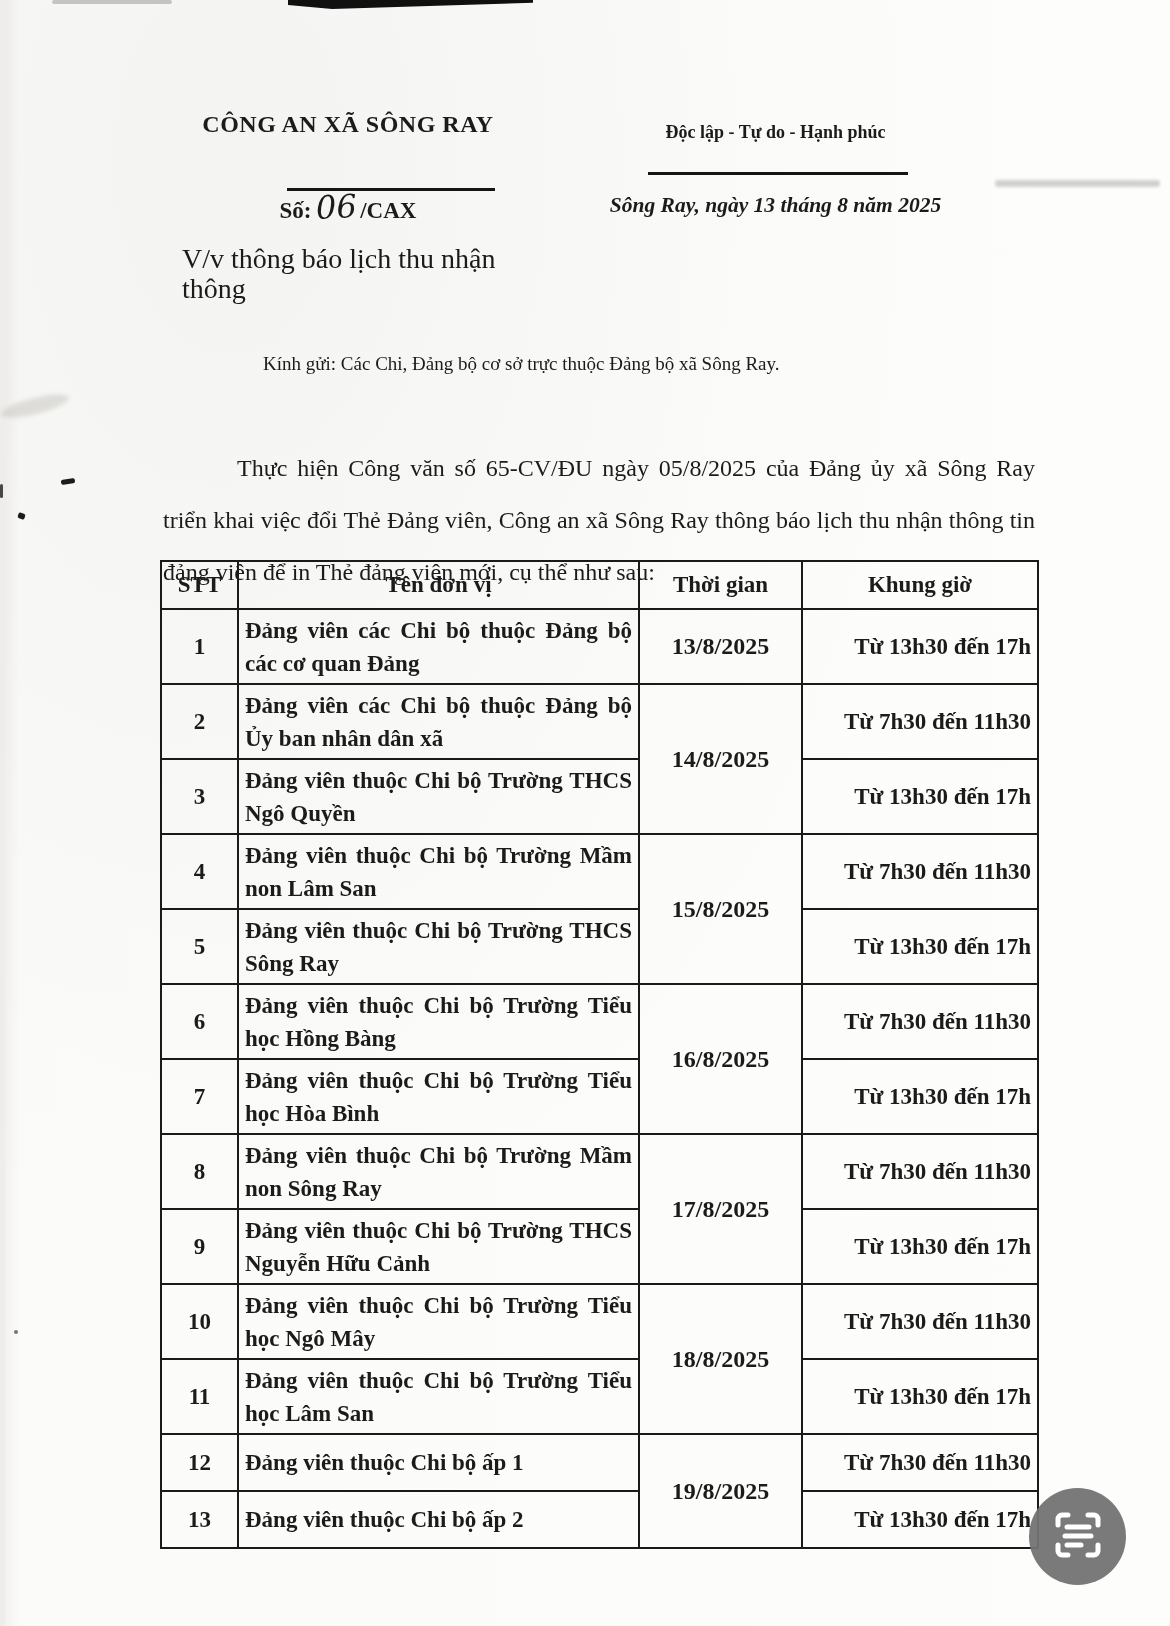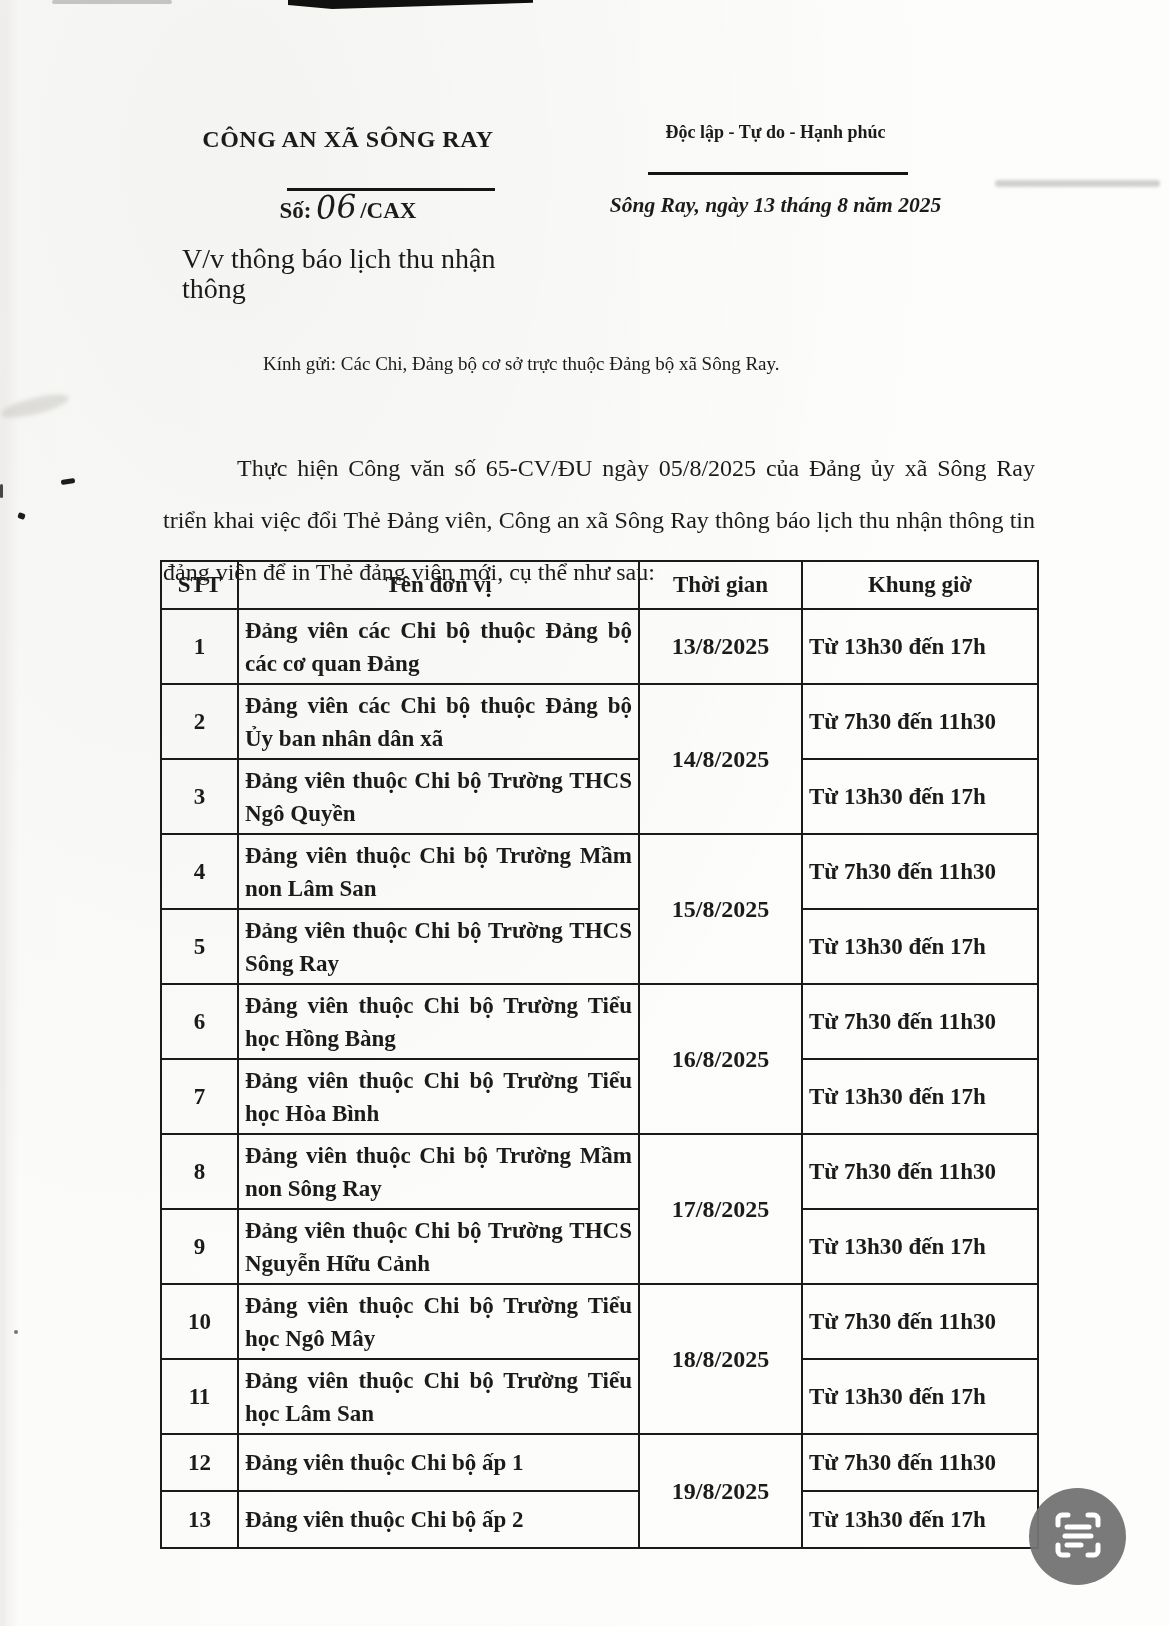--- a/index.html
+++ b/index.html
@@ -25,21 +25,21 @@
   .smudge2{position:absolute;left:0px;top:398px;width:70px;height:16px;background:#b9b7b2;opacity:.4;filter:blur(2px);border-radius:50%;transform:rotate(-14deg);}
   .speck{position:absolute;background:#1c1c1c;border-radius:2px;}
   .speck.s1{left:61px;top:479px;width:14px;height:5px;transform:rotate(-8deg);}
   .speck.s2{left:18px;top:513px;width:7px;height:6px;transform:rotate(20deg);}
   .speck.s3{left:0px;top:484px;width:3px;height:14px;opacity:.8;}
   .speck.s4{left:14px;top:1330px;width:4px;height:4px;opacity:.6;}
 
   
   .org-left{position:absolute;left:168px;top:104px;width:360px;text-align:center;}
   .org-left .l1{font-size:22px;font-weight:700;letter-spacing:.5px;white-space:nowrap;}
-  .org-left .l2{font-size:24px;font-weight:700;letter-spacing:.5px;margin-top:22px;white-space:nowrap;}
+  .org-left .l2{font-size:24px;font-weight:700;letter-spacing:.5px;margin-top:7px;white-space:nowrap;}
   .rule-left{position:absolute;left:287px;top:188px;width:208px;height:3px;background:#151515;}
   .doc-number{position:absolute;left:168px;top:198px;width:360px;text-align:center;font-size:23px;font-weight:700;}
   .doc-number .hand{font-family:"DejaVu Serif",serif;font-style:italic;font-weight:400;font-size:32px;display:inline-block;transform:rotate(-3deg);margin:0 4px;line-height:0;}
   .subject{position:absolute;left:182px;top:244px;width:350px;font-size:28px;font-weight:400;line-height:30px;}
 
   .org-right{position:absolute;left:528px;top:100px;width:495px;text-align:center;}
   .org-right .l1{font-size:22.5px;font-weight:700;white-space:nowrap;}
   .org-right .l2{font-size:18px;font-weight:700;margin-top:22px;}
   .rule-right{position:absolute;left:648px;top:172px;width:260px;height:3px;background:#151515;}
   .dateline{position:absolute;left:528px;top:193px;width:495px;text-align:center;font-size:21.5px;font-weight:700;font-style:italic;}
@@ -61,21 +61,21 @@
   table.sched col.c-date{width:163px;}
   table.sched col.c-time{width:236px;}
   table.sched th, table.sched td{
     border:2.5px solid #1a1a1a;font-weight:700;vertical-align:middle;
     padding:2px 6px;
   }
   table.sched th{font-size:23px;height:42px;text-align:center;}
   td.stt{ text-align:center;font-size:23px;}
   td.unit{font-size:23px;line-height:33px;text-align:justify;padding:6px 14px 6px 16px;}
   td.date{text-align:center;font-size:24px;}
-  td.time{text-align:left;font-size:23px;}
+  td.time{text-align:right;font-size:23px;}
   tr.r2{height:75px;}
   tr.r1{height:57px;}
 
   
   .scan-btn{
     position:absolute;left:1029px;top:1488px;width:97px;height:97px;border-radius:50%;
     background:rgba(115,115,115,0.95);display:flex;align-items:center;justify-content:center;
     cursor:pointer;
   }
 </style>

